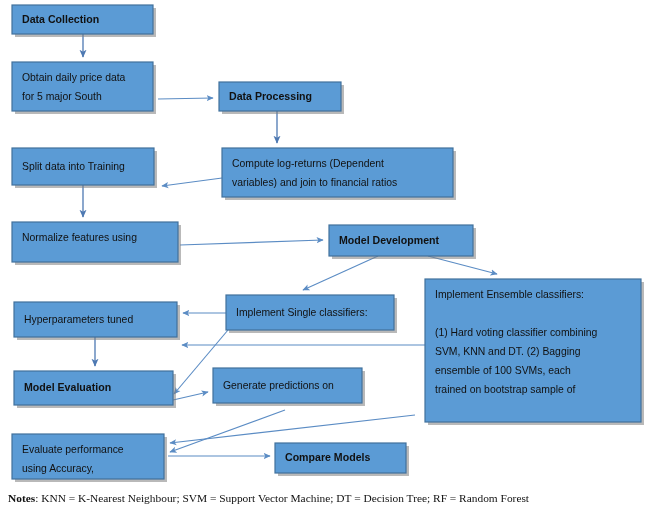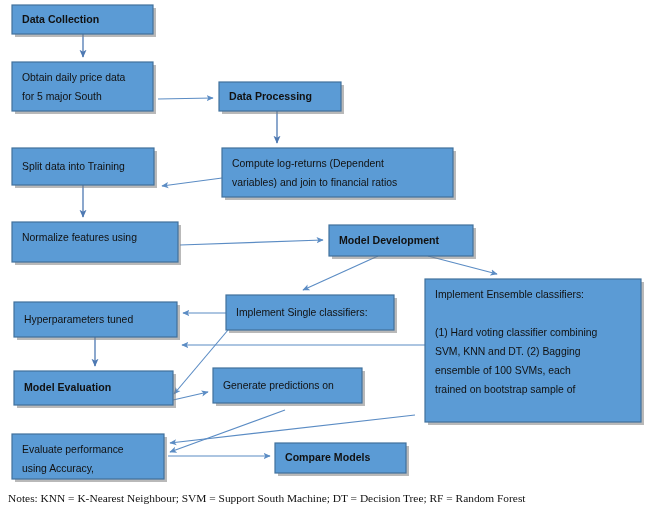--- a/index.html
+++ b/index.html
@@ -15,21 +15,21 @@
     font-size:10.4px; fill:#111111; dominant-baseline:middle;
   }
   .node-label.bold{ font-weight:bold; font-size:10.6px; }
   .conn{ stroke:#4E79B2; stroke-width:1.3; fill:none; }
   .conn-thin{ stroke:#5B8CC4; stroke-width:1.15; fill:none; }
   .notes{
     position:absolute; left:8px; top:492px; width:640px;
     font-family:"Liberation Serif", serif;
     font-size:11.4px; color:#111111; white-space:nowrap;
   }
-  .notes b{ font-weight:normal; }
+  .notes b{ font-weight:bold; }
 </style>
 </head>
 <body>
 
 <svg id="flow" viewBox="0 0 650 523">
   <defs>
     <marker id="ah" markerWidth="7" markerHeight="7" refX="5.6" refY="3" orient="auto">
       <path d="M0,0.3 L6.2,3 L0,5.7 L1.5,3 Z" fill="#4E79B2"></path>
     </marker>
     <marker id="ahs" markerWidth="7" markerHeight="7" refX="5.6" refY="3" orient="auto">
@@ -142,14 +142,14 @@
       </g>
       <g>
         <rect class="node-shadow" x="278" y="446" width="131" height="30"></rect>
         <rect class="node-rect" x="275" y="443" width="131" height="30" fill="#5B9BD5" stroke="#41719C"></rect>
         <text class="node-label bold" x="285" y="458" fill="#111111"><tspan x="285" dy="0">Compare Models</tspan></text>
       </g>
     </g>
 </svg>
 
 <div class="notes">
-  <b>Notes</b><span>: </span><span>KNN = K-Nearest Neighbour; SVM = Support South Machine; DT = Decision Tree; RF = Random Forest</span>
+  <b>Notes</b><span>: </span><span>KNN = K-Nearest Neighbour; SVM = Support Vector Machine; DT = Decision Tree; RF = Random Forest</span>
 </div>
 
 </body></html>

